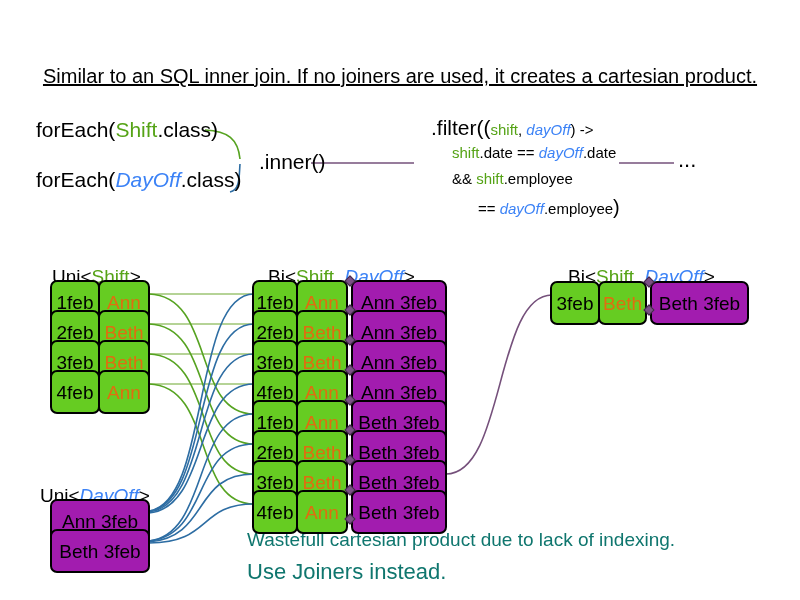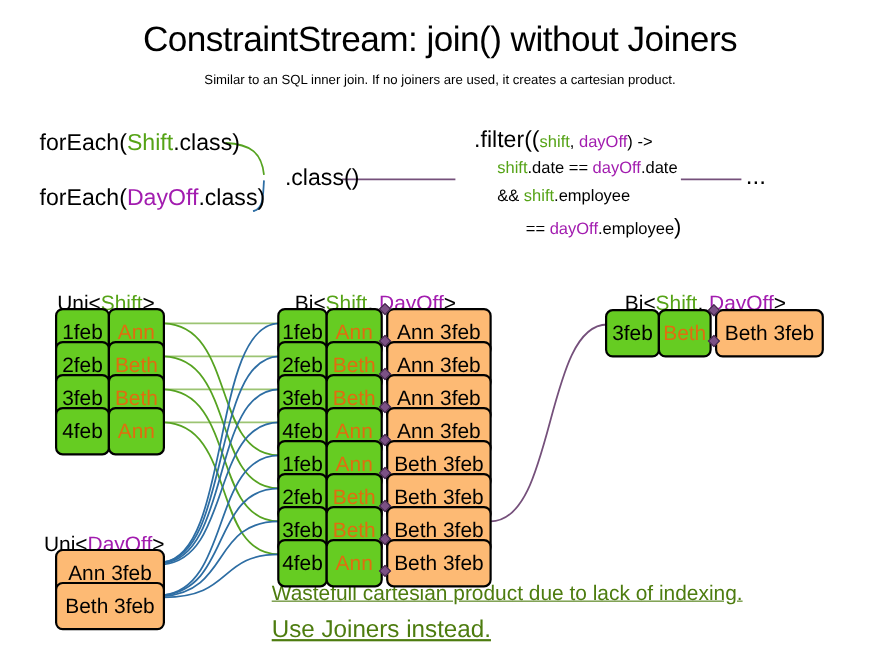--- a/index.html
+++ b/index.html
@@ -1,38 +1,38 @@
 <!DOCTYPE html>
 <html><head>
 <meta charset="utf-8">
 <style>
   html,body{margin:0;padding:0;background:#fff;}
   #canvas{position:relative;width:800px;height:600px;background:#ffffff;
           font-family:"Liberation Sans",sans-serif;overflow:hidden;color:#000;}
   .abs{position:absolute;}
   .nowrap{white-space:nowrap;}
   .title{top:17px;left:0;width:800px;text-align:center;font-size:32px;letter-spacing:-0.5px;}
-  .subtitle{top:65px;left:0;width:800px;text-align:center;font-size:12px;}
+  .subtitle{top:65px;left:0;width:800px;text-align:center;font-size:20px;text-decoration:underline;}
   .code{font-size:21px;}
   .small{font-size:15px;}
   .green-t{color:#55a316;}
-  .blue-t{color:#a21caf;}
+  .blue-t{color:#3b82f6;font-style:italic;}
   .orange-t{color:#e06d10;}
-  .red-t{color:#4d7c0f;text-decoration:underline;}
+  .red-t{color:#0f766e;}
   .label{font-size:19px;z-index:2;margin-top:20px;}
   .ellipsis{font-size:22px;z-index:2;}
   svg.wires{left:0;top:0;z-index:1;}
   .trow{position:absolute;display:flex;height:28px;z-index:2;}
   .cell{box-sizing:border-box;border:2px solid #000;border-radius:7px;height:44px;
         display:flex;align-items:center;justify-content:center;
         font-size:19px;line-height:1;background:#fff;}
   .cell+.cell{margin-left:-2px;}
   .cell.gap{margin-left:3px;}
   .cell.green{background:#66cc22;}
-  .cell.blue{background:#fdba74;}
+  .cell.blue{background:#a21caf;}
   .w50{width:50px;} .w52{width:52px;} .w46{width:46px;} .w49{width:49px;}
   .w96{width:96px;} .w99{width:99px;} .w100{width:100px;}
   .diamond{position:absolute;width:6px;height:6px;background:#7b5185;border:1px solid #43284a;
            transform:rotate(45deg);z-index:3;}
   .codeline{z-index:2;margin-left:16px;}
 </style>
 </head>
 <body>
 
 <div id="canvas">
@@ -61,28 +61,27 @@
     <path d="M149 513 C210 507 192 384 254 384" fill="none" stroke="#2d6da3" stroke-width="1.6"></path>
 
     <path d="M149 541 C210 534 192 414 254 414" fill="none" stroke="#2d6da3" stroke-width="1.6"></path>
     <path d="M149 541 C210 535 192 444 254 444" fill="none" stroke="#2d6da3" stroke-width="1.6"></path>
     <path d="M149 542 C210 537 192 474 254 474" fill="none" stroke="#2d6da3" stroke-width="1.6"></path>
     <path d="M149 543 C212 543 198 504 254 504" fill="none" stroke="#2d6da3" stroke-width="1.6"></path>
 
     <path d="M446 474 C505 474 495 295 552 295" fill="none" stroke="#75507b" stroke-width="1.6"></path>
   </svg>
 
-  <div class="abs title nowrap">ConstraintStream: join() without Joiners</div>
   <div class="abs subtitle nowrap">Similar to an SQL inner join. If no joiners are used, it creates a cartesian product.</div>
 
   <div class="abs code codeline nowrap" style="left:20px;top:118px"><span>forEach(</span><span class="green-t">Shift</span><span>.class)</span></div>
 
   <div class="abs code codeline nowrap" style="left:20px;top:168px"><span>forEach(</span><span class="blue-t">DayOff</span><span>.class)</span></div>
 
-  <div class="abs code codeline nowrap" style="left:243px;top:150px">.class()</div>
+  <div class="abs code codeline nowrap" style="left:243px;top:150px">.inner()</div>
 
   <div class="abs codeline nowrap" style="left:415px;top:116px"><span class="code">.filter((</span><span class="small green-t">shift</span><span class="small">, </span><span class="small blue-t">dayOff</span><span class="small">) -&gt;</span></div>
 
   <div class="abs small codeline nowrap" style="left:436px;top:144px"><span class="green-t">shift</span><span>.date == </span><span class="blue-t">dayOff</span><span>.date</span></div>
 
   <div class="abs small codeline nowrap" style="left:436px;top:170px"><span>&amp;&amp; </span><span class="green-t">shift</span><span>.employee</span></div>
 
   <div class="abs small codeline nowrap" style="left:462px;top:196px"><span>== </span><span class="blue-t">dayOff</span><span>.employee</span><span style="font-size:20px">)</span></div>
 
   <div class="abs ellipsis nowrap" style="left:678px;top:147px">...</div>

